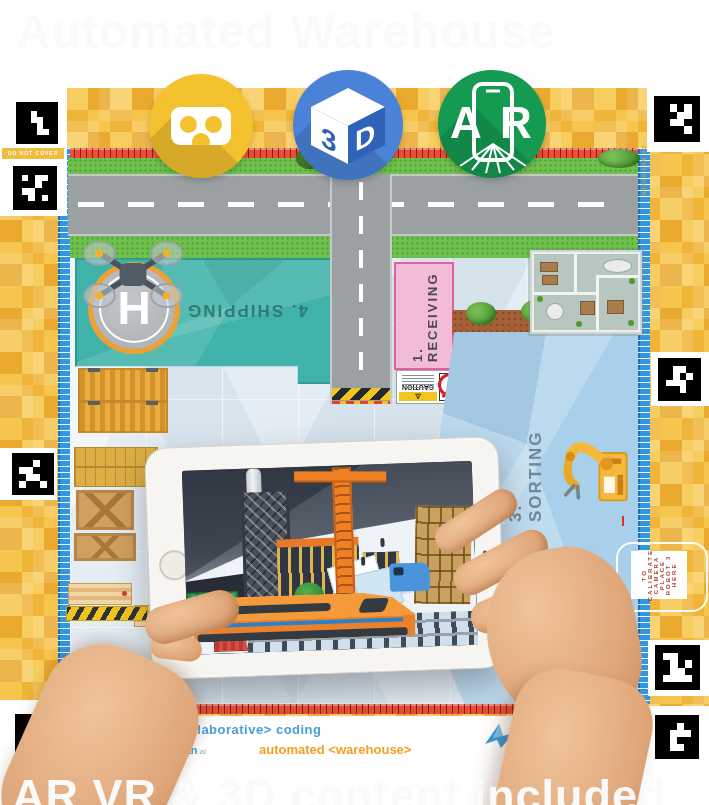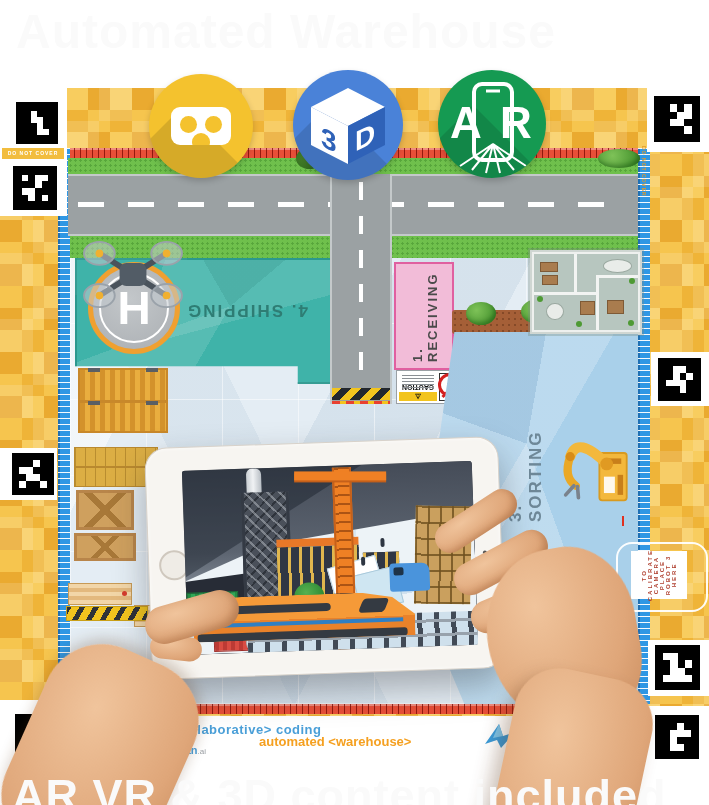--- a/index.html
+++ b/index.html
@@ -315,21 +315,21 @@
     <div class="a dnc vert" style="left:641px;top:58px;">DO NOT COVER</div>
     <div class="a dnc vert" style="left:630px;top:630px;">DO NOT COVER</div>
 
     <div class="a band" style="left:183px;top:628px;width:380px;height:46px;">
       <div class="a band" style="left:-12px;top:8px;width:12px;height:22px;"></div>
       <div class="a band" style="right:-10px;top:6px;width:10px;height:26px;"></div>
       <div class="a t-coding" style="left:-6px;top:6px;">collaborative&gt; coding</div>
       <div class="a t-url" style="left:-48px;top:28px;">
         <span class="small">www.</span><span>kais</span><span class="blue">clan</span><span class="small">.ai</span>
       </div>
-      <div class="a t-wh" style="left:76px;top:18px;text-align:right;">automated &lt;warehouse&gt;</div>
+      <div class="a t-wh" style="left:76px;top:26px;text-align:right;">automated &lt;warehouse&gt;</div>
 
       <div class="a" style="left:296px;top:2px;width:40px;height:40px;">
         <svg class="svgfit" viewBox="0 0 40 40">
           <path d="M6 26 L20 6 L24 18 L36 14 L22 30 L18 22 Z" fill="#3a9ad8"></path>
           <path d="M20 6 L24 18 L14 20 Z" fill="#7cc4ea"></path>
         </svg>
       </div>
     </div>
   </div>
 

